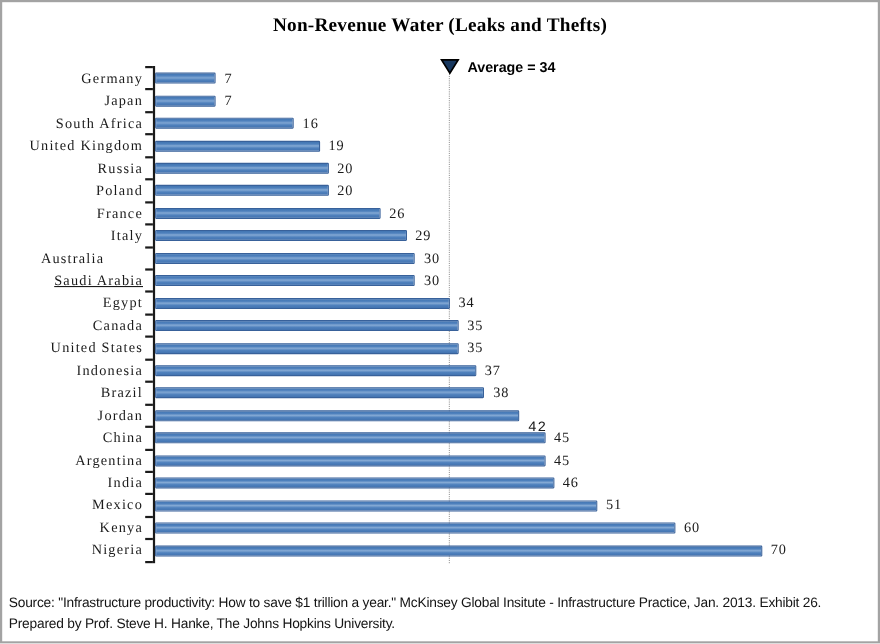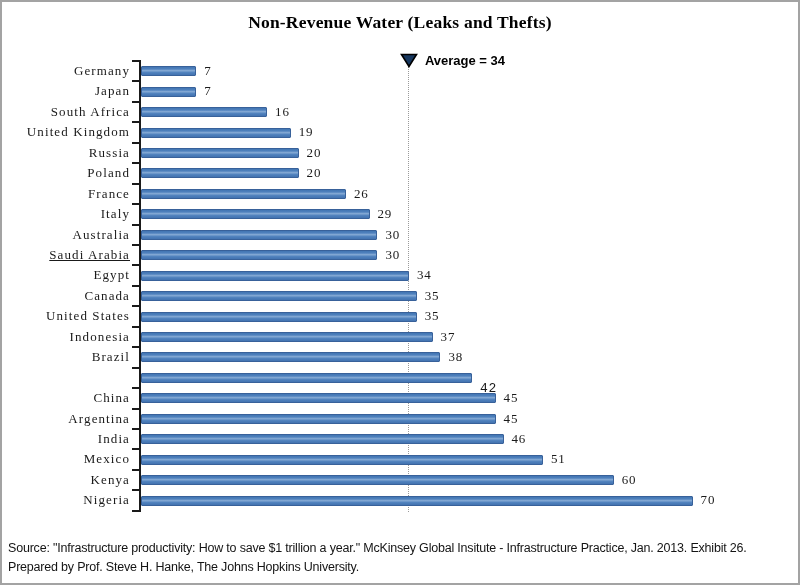--- a/index.html
+++ b/index.html
@@ -139,41 +139,42 @@
       <div class="val-label" style="left: 304.6px; top: 140.7px; height: 20.45px; line-height: 20.45px;">20</div>
       <div class="cat-label" style="width: 128px; top: 161.2px; height: 20.45px; line-height: 20.45px;">Poland</div>
       <div class="bar" style="left: 139px; top: 166.4px; width: 157.6px; height: 10px;"></div>
       <div class="val-label" style="left: 304.6px; top: 161.2px; height: 20.45px; line-height: 20.45px;">20</div>
       <div class="cat-label" style="width: 128px; top: 181.6px; height: 20.45px; line-height: 20.45px;">France</div>
       <div class="bar" style="left: 139px; top: 186.8px; width: 204.9px; height: 10px;"></div>
       <div class="val-label" style="left: 351.9px; top: 181.6px; height: 20.45px; line-height: 20.45px; text-align: center;">26</div>
       <div class="cat-label" style="width: 128px; top: 202.1px; height: 20.45px; line-height: 20.45px;">Italy</div>
       <div class="bar" style="left: 139px; top: 207.3px; width: 228.5px; height: 10px;"></div>
       <div class="val-label" style="left: 375.5px; top: 202.1px; height: 20.45px; line-height: 20.45px;">29</div>
-      <div class="cat-label" style="width: 128px; top: 222.5px; height: 20.45px; line-height: 20.45px;">Australia</div>
+      <div class="cat-label" style="width: 128px; top: 222.5px; height: 20.45px; line-height: 20.45px; text-align: center;">Australia</div>
       <div class="bar" style="left: 139px; top: 227.7px; width: 236.4px; height: 10px;"></div>
       <div class="val-label" style="left: 383.4px; top: 222.5px; height: 20.45px; line-height: 20.45px;">30</div>
       <div class="cat-label" style="width: 128px; top: 242.9px; height: 20.45px; line-height: 20.45px; text-decoration: underline;">Saudi Arabia</div>
       <div class="bar" style="left: 139px; top: 248.2px; width: 236.4px; height: 10px;"></div>
       <div class="val-label" style="left: 383.4px; top: 242.9px; height: 20.45px; line-height: 20.45px;">30</div>
       <div class="cat-label" style="width: 128px; top: 263.4px; height: 20.45px; line-height: 20.45px;">Egypt</div>
       <div class="bar" style="left: 139px; top: 268.6px; width: 267.9px; height: 10px;"></div>
       <div class="val-label" style="left: 414.9px; top: 263.4px; height: 20.45px; line-height: 20.45px;">34</div>
       <div class="cat-label" style="width: 128px; top: 283.8px; height: 20.45px; line-height: 20.45px;">Canada</div>
       <div class="bar" style="left: 139px; top: 289.1px; width: 275.8px; height: 10px;"></div>
       <div class="val-label" style="left: 422.8px; top: 283.8px; height: 20.45px; line-height: 20.45px;">35</div>
       <div class="cat-label" style="width: 128px; top: 304.3px; height: 20.45px; line-height: 20.45px;">United States</div>
       <div class="bar" style="left: 139px; top: 309.5px; width: 275.8px; height: 10px;"></div>
       <div class="val-label" style="left: 422.8px; top: 304.3px; height: 20.45px; line-height: 20.45px;">35</div>
       <div class="cat-label" style="width: 128px; top: 324.7px; height: 20.45px; line-height: 20.45px;">Indonesia</div>
       <div class="bar" style="left: 139px; top: 330px; width: 291.6px; height: 10px;"></div>
       <div class="val-label" style="left: 438.6px; top: 324.7px; height: 20.45px; line-height: 20.45px;">37</div>
       <div class="cat-label" style="width: 128px; top: 345.2px; height: 20.45px; line-height: 20.45px;">Brazil</div>
       <div class="bar" style="left: 139px; top: 350.4px; width: 299.4px; height: 10px;"></div>
       <div class="val-label" style="left: 446.4px; top: 345.2px; height: 20.45px; line-height: 20.45px;">38</div>
+      <div class="cat-label" style="width: 128px; top: 365.6px; height: 20.45px; line-height: 20.45px;">Jordan</div>
       <div class="bar" style="left: 139px; top: 370.9px; width: 331px; height: 10px;"></div>
       <div class="val-label" style="left: 478px; top: 377px; height: 20.45px; line-height: 20.45px; font-family: Liberation Mono, monospace;">42</div>
       <div class="cat-label" style="width: 128px; top: 386.1px; height: 20.45px; line-height: 20.45px;">China</div>
       <div class="bar" style="left: 139px; top: 391.3px; width: 354.6px; height: 10px;"></div>
       <div class="val-label" style="left: 501.6px; top: 386.1px; height: 20.45px; line-height: 20.45px;">45</div>
       <div class="cat-label" style="width: 128px; top: 406.5px; height: 20.45px; line-height: 20.45px;">Argentina</div>
       <div class="bar" style="left: 139px; top: 411.8px; width: 354.6px; height: 10px;"></div>
       <div class="val-label" style="left: 501.6px; top: 406.5px; height: 20.45px; line-height: 20.45px;">45</div>
       <div class="cat-label" style="width: 128px; top: 427px; height: 20.45px; line-height: 20.45px;">India</div>
       <div class="bar" style="left: 139px; top: 432.2px; width: 362.5px; height: 10px;"></div>

